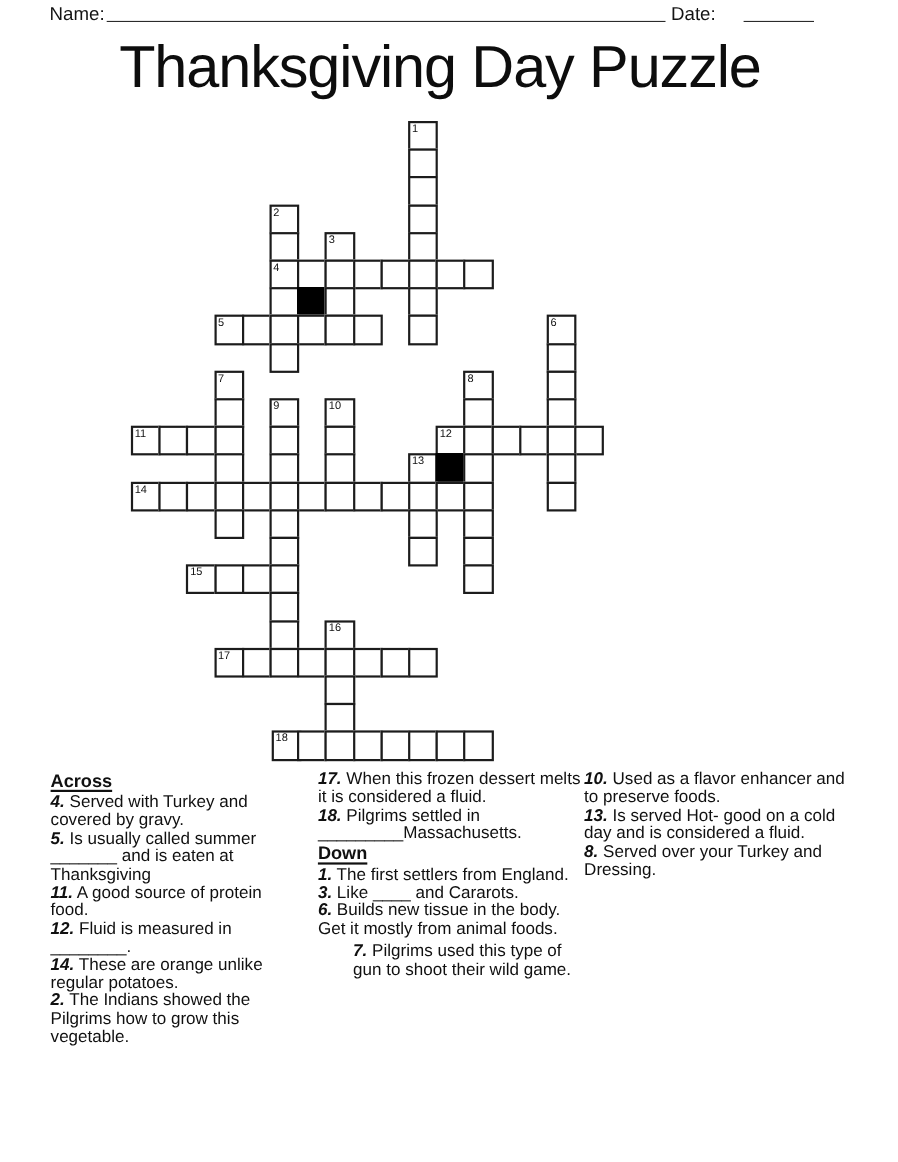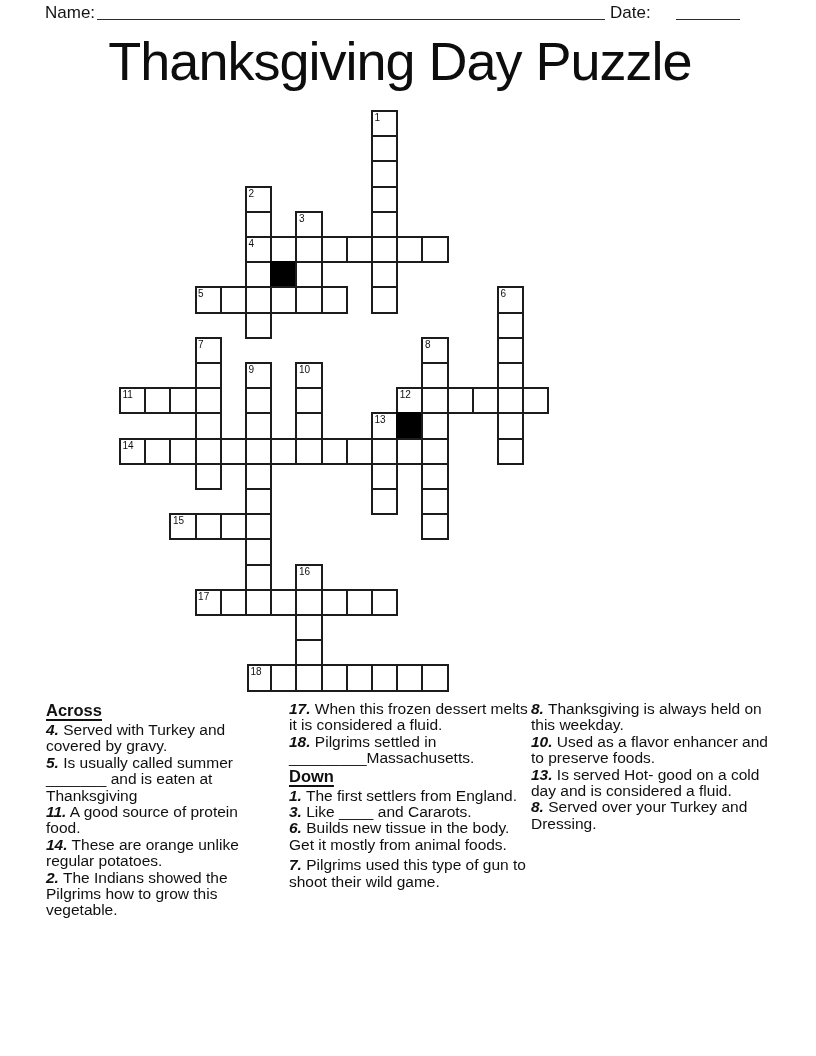--- a/index.html
+++ b/index.html
@@ -30,21 +30,21 @@
   
   #clues{position:absolute;left:0;top:701px;width:816px;}
   .clue-col{position:absolute;top:0;font-size:15.5px;line-height:16.4px;color:#101010;}
   #clue-col-0{left:46px;width:218px;}
   #clue-col-1{left:289px;width:246px;}
   #clue-col-2{left:531px;width:248px;}
   .clue-heading{font-weight:bold;font-size:16.5px;line-height:17px;margin:1px 0 3px 0;
                 text-decoration:underline;text-underline-offset:3px;text-decoration-thickness:1.5px;}
   .clue{margin:0;}
   .clue b{font-weight:bold;font-style:italic;}
-  .clue.gap{margin-top:4px;}
+  .clue.gap{margin-top:4px;margin-left:32px;}
 </style>
 </head>
 <body>
 
 <div class="page">
 
   <span class="hdr-label" id="name-label">Name:</span>
   <span class="hdr-line" id="name-line"></span>
   <span class="hdr-label" id="date-label">Date:</span>
   <span class="hdr-line" id="date-line"></span>
@@ -193,33 +193,33 @@
       <div class="cell" style="left: 277.2px; top: 554.4px;"></div>
       <div class="cell" style="left: 302.4px; top: 554.4px;"></div>
     </div>
 
   <div id="clues">
     <div class="clue-col" id="clue-col-0">
         <div class="clue-heading">Across</div>
         <div class="clue"><b>4.</b> Served with Turkey and covered by gravy.</div>
         <div class="clue"><b>5.</b> Is usually called summer _______ and is eaten at Thanksgiving</div>
         <div class="clue"><b>11.</b> A good source of protein food.</div>
+        <div class="clue"><b>12.</b> Fluid is measured in ________.</div>
         <div class="clue"><b>14.</b> These are orange unlike regular potatoes.</div>
         <div class="clue"><b>2.</b> The Indians showed the Pilgrims how to grow this vegetable.</div>
       </div>
     <div class="clue-col" id="clue-col-1">
         <div class="clue"><b>17.</b> When this frozen dessert melts it is considered a fluid.</div>
         <div class="clue"><b>18.</b> Pilgrims settled in _________Massachusetts.</div>
         <div class="clue-heading">Down</div>
         <div class="clue"><b>1.</b> The first settlers from England.</div>
         <div class="clue"><b>3.</b> Like ____ and Cararots.</div>
         <div class="clue"><b>6.</b> Builds new tissue in the body. Get it mostly from animal foods.</div>
         <div class="clue gap"><b>7.</b> Pilgrims used this type of gun to shoot their wild game.</div>
       </div>
     <div class="clue-col" id="clue-col-2">
-        <div class="clue"><b>8.</b> Thanksgiving is always held on this weekday.</div>
         <div class="clue"><b>10.</b> Used as a flavor enhancer and to preserve foods.</div>
         <div class="clue"><b>13.</b> Is served Hot- good on a cold day and is considered a fluid.</div>
         <div class="clue"><b>8.</b> Served over your Turkey and Dressing.</div>
       </div>
   </div>
 
 </div>
 
 </body></html>

